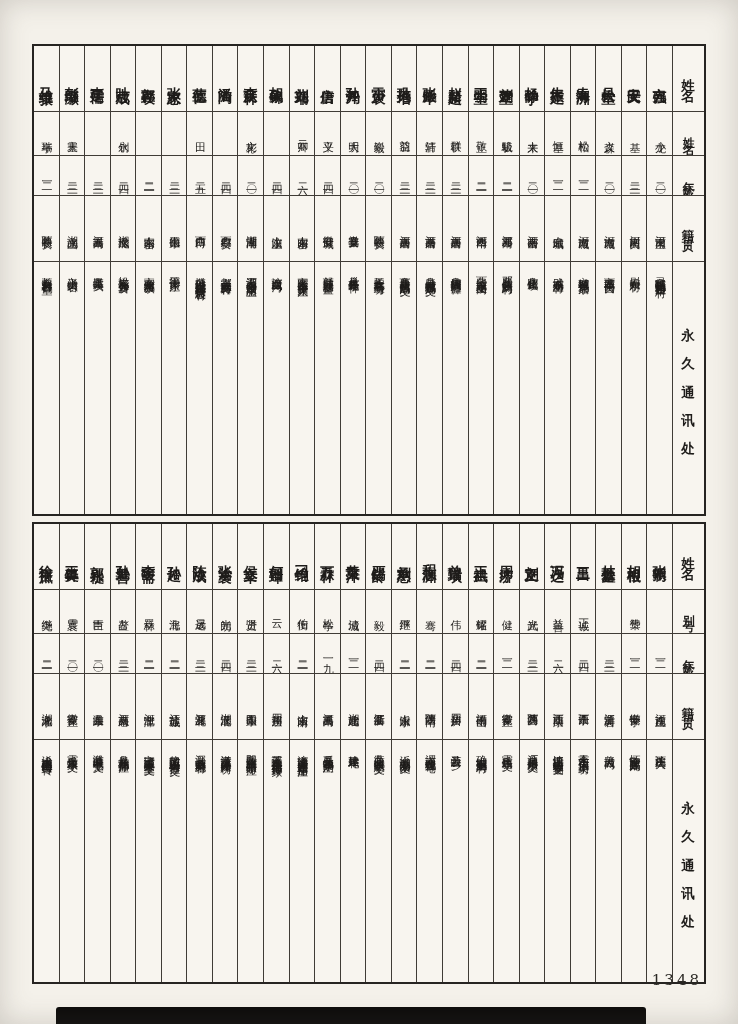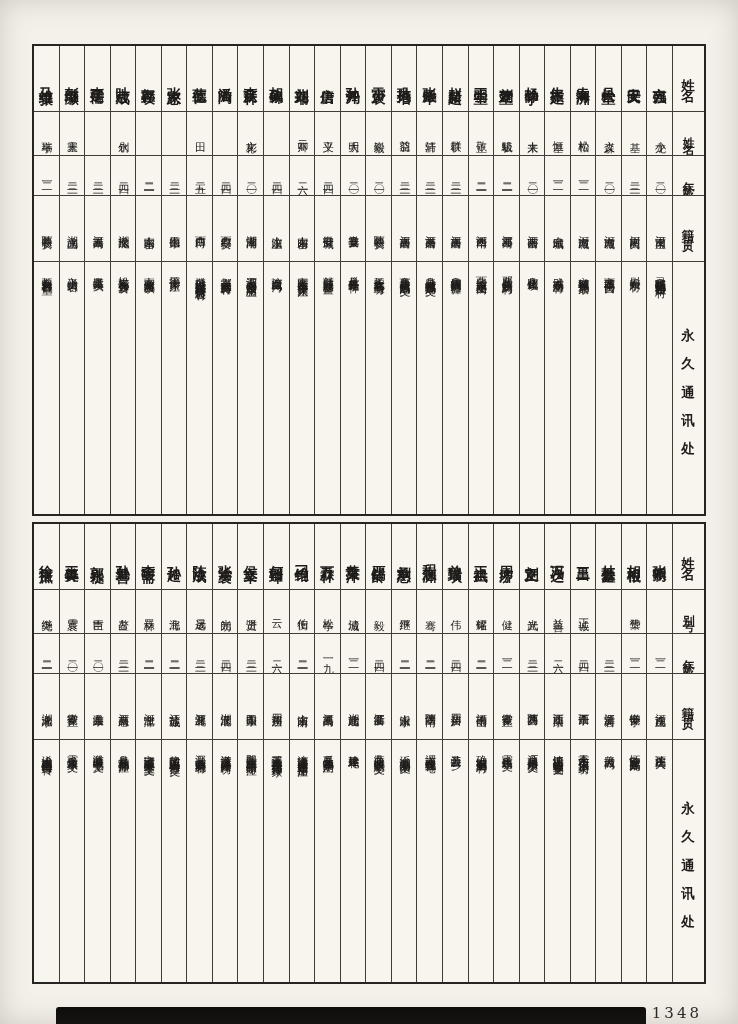--- a/index.html
+++ b/index.html
@@ -51,21 +51,21 @@
     letter-spacing:.08em;
   }
   .t-bottom .cell.address{height:242px;}
   .hcell{font-weight:700;}
   .hcell.name{letter-spacing:.85em;font-size:13.5px;}
   .hcell.alias{letter-spacing:.55em;font-size:12px;}
   .hcell.age{letter-spacing:.4em;font-size:12px;}
   .hcell.origin{letter-spacing:.8em;font-size:12.5px;}
   .hcell.address{letter-spacing:2.1em;font-size:13.5px;justify-content:center;padding-top:0;}
   .page-number{
-    position:absolute;right:36px;top:1004px;
+    position:absolute;right:36px;top:971px;
     font-family:"DejaVu Serif",serif;
     font-size:15px;letter-spacing:3px;color:#2a2824;
   }
   .scan-bar{
     position:absolute;left:56px;right:92px;bottom:0;height:17px;
     background:#0d0c0b;border-radius:3px 3px 0 0;
   }
 </style>
 </head>
 <body>

